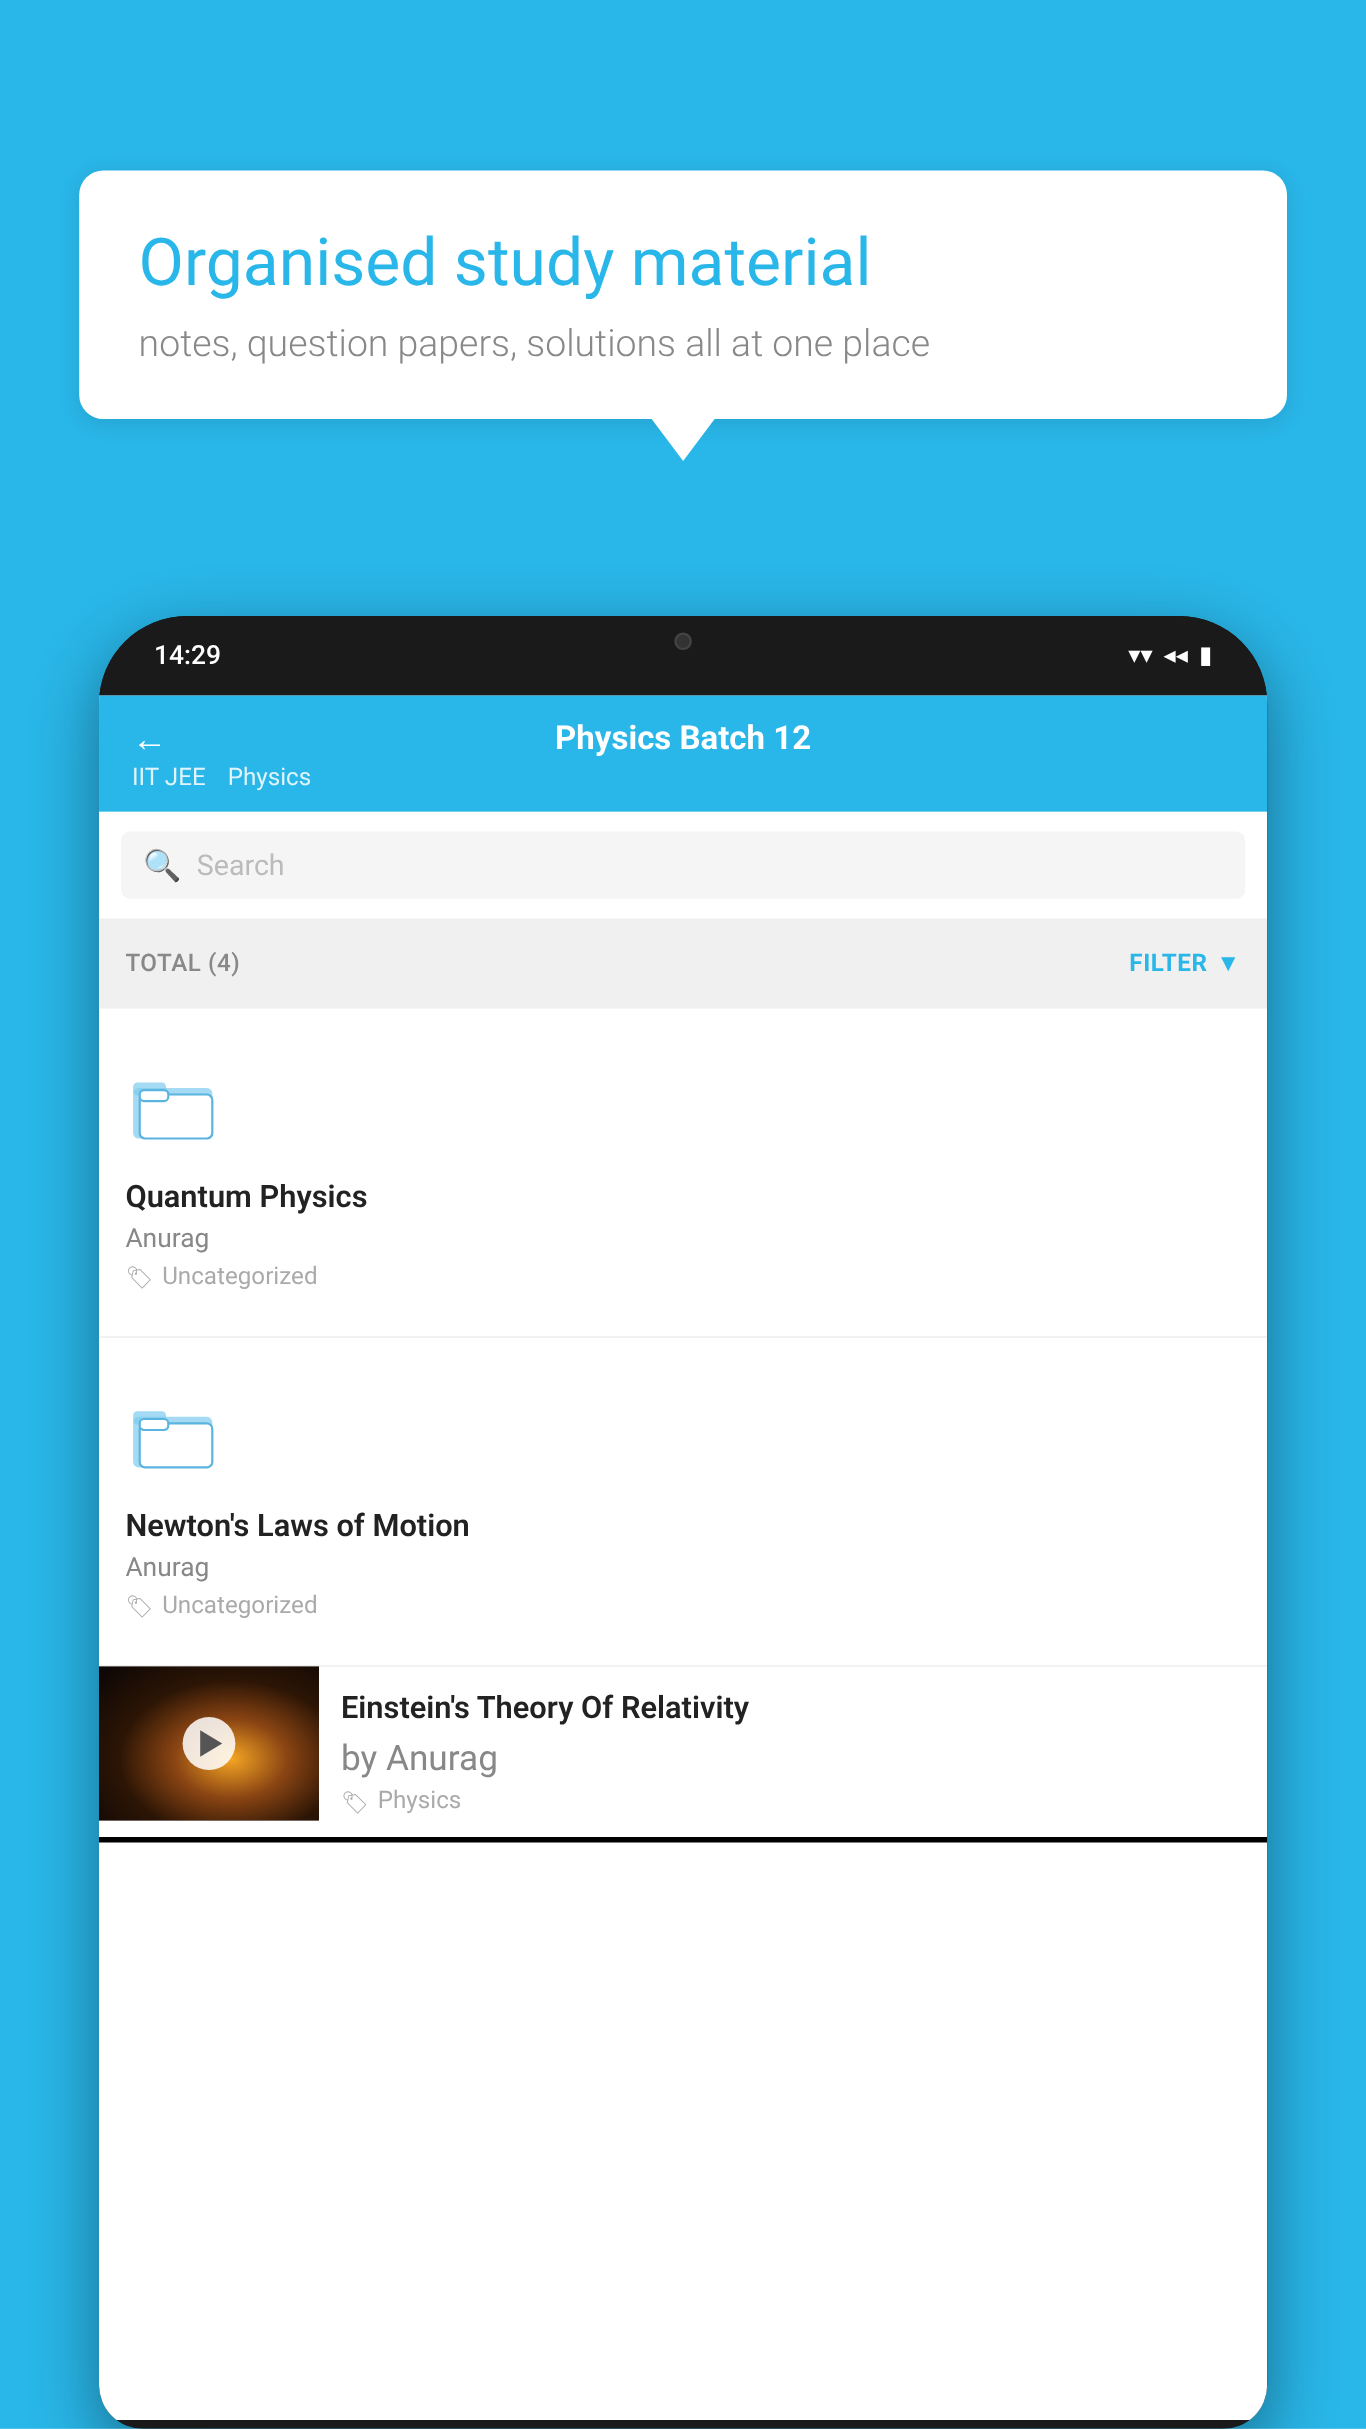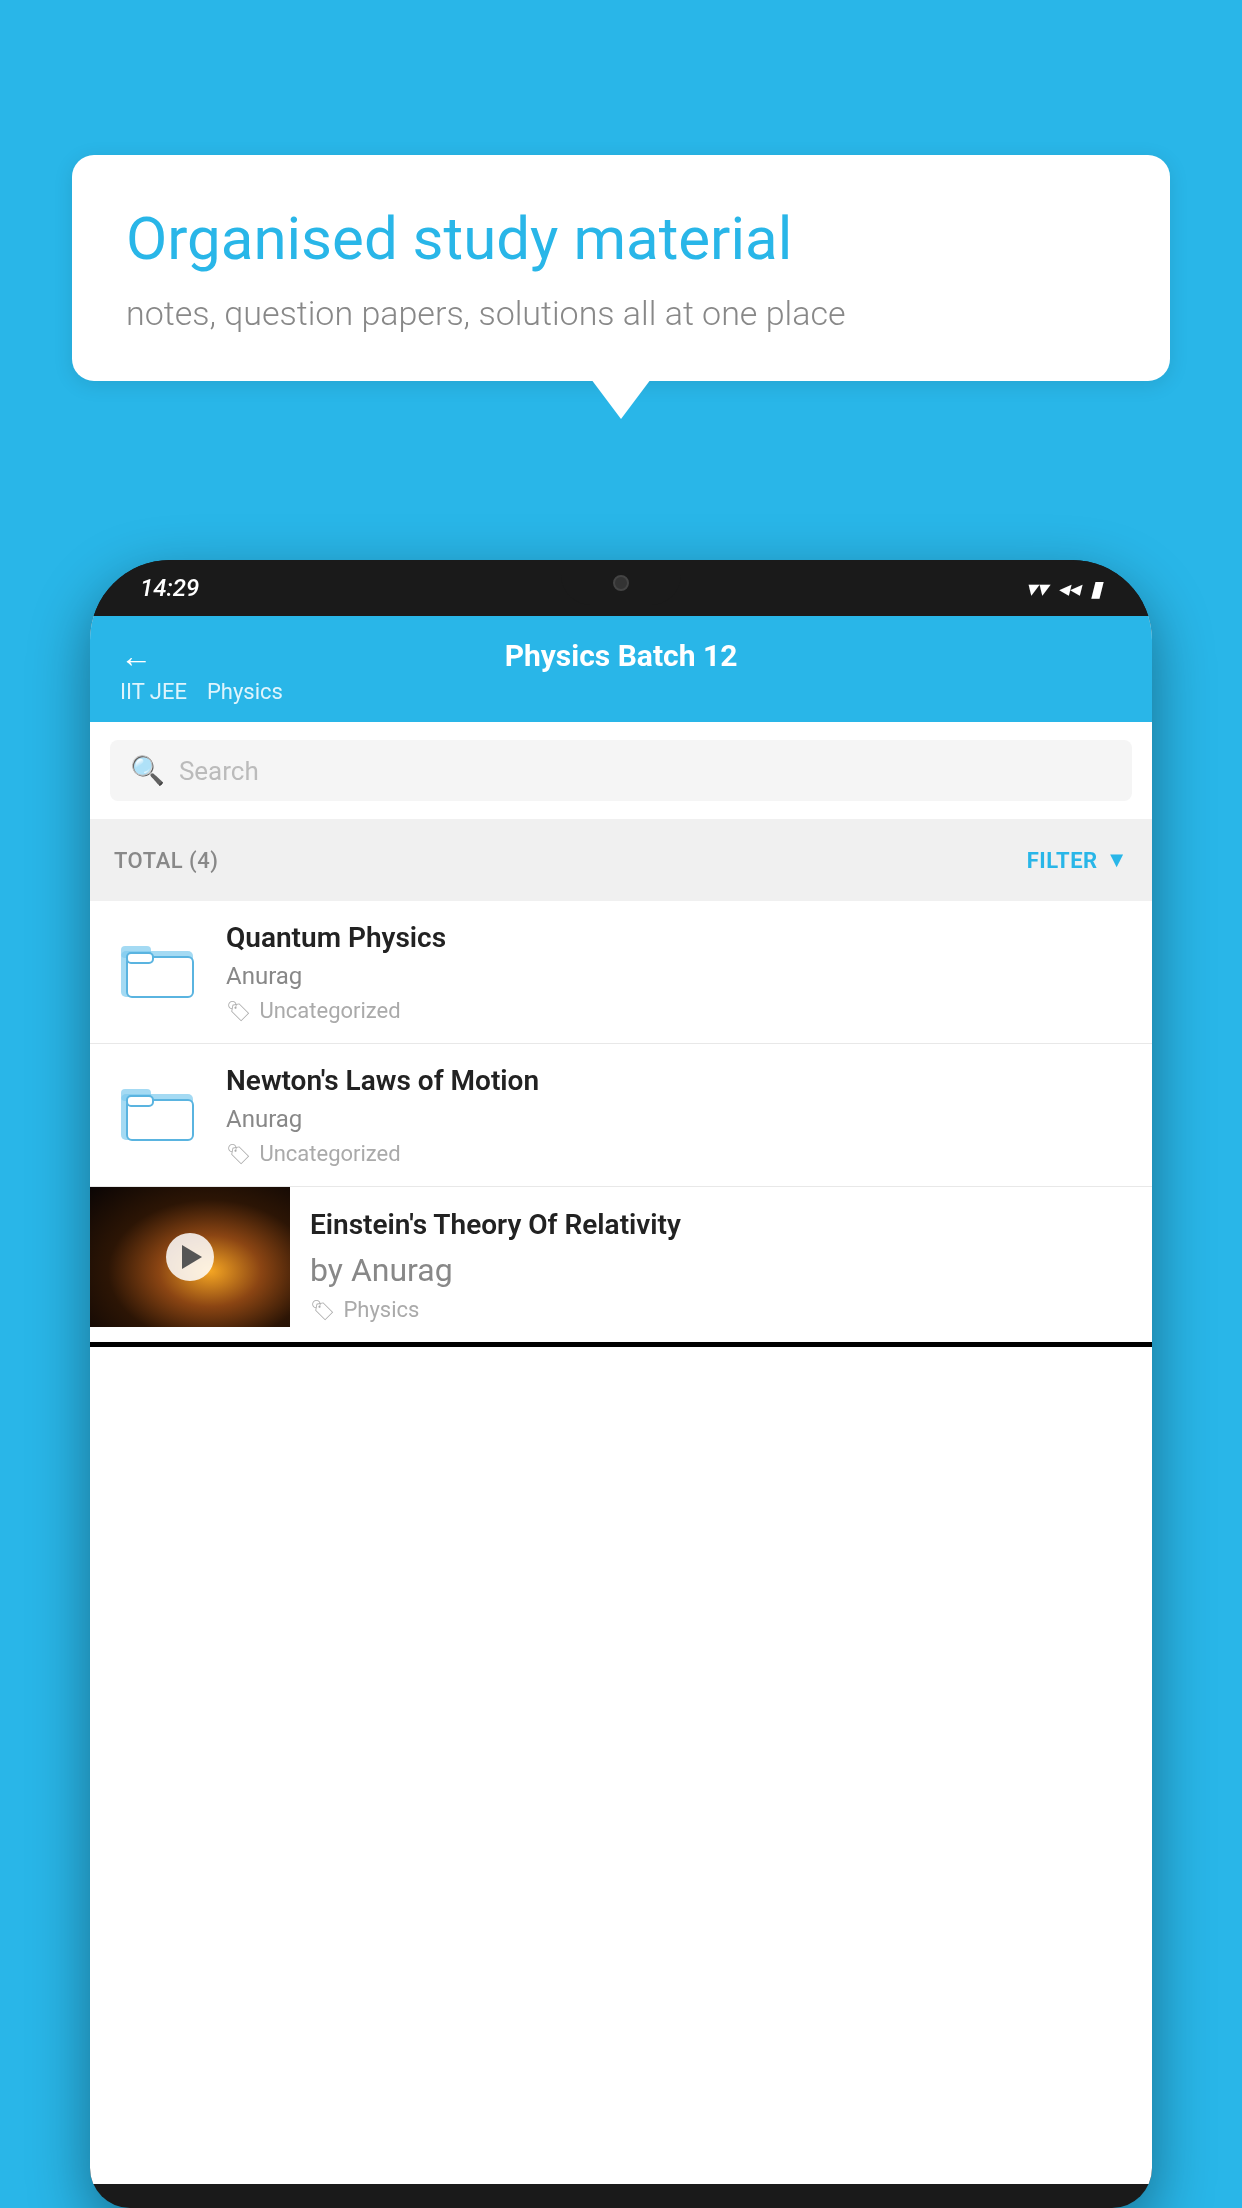--- a/index.html
+++ b/index.html
@@ -56,28 +56,27 @@
       bottom: 0;
       background: #1a1a1a;
       border-radius: 80px 80px 40px 40px;
       overflow: hidden;
       box-shadow: 0 20px 60px rgba(0,0,0,0.4);
     }
 
     
     .phone-top-bar {
       background: #1a1a1a;
-      height: 56px;
+      height: 72px;
       position: relative;
       display: flex;
       align-items: center;
       justify-content: space-between;
       padding: 12px 50px;
       border-radius: 80px 80px 0 0;
-      font-style: italic;
     }
 
     .status-time {
       color: white;
       font-size: 24px;
       font-weight: 500;
     }
 
     .notch {
       position: absolute;
@@ -226,23 +225,24 @@
       font-size: 22px;
     }
 
     
     .video-list {
       background: white;
     }
     .video-item {
       display: flex;
       align-items: flex-start;
-      padding: 20px 24px;
+      padding: 42px 24px;
       border-bottom: 1px solid #e8e8e8;
       gap: 22px;
+      flex-direction: column;
     }
     .video-thumb {
       width: 90px;
       height: 90px;
       flex-shrink: 0;
       display: flex;
       align-items: center;
       justify-content: center;
     }
 

